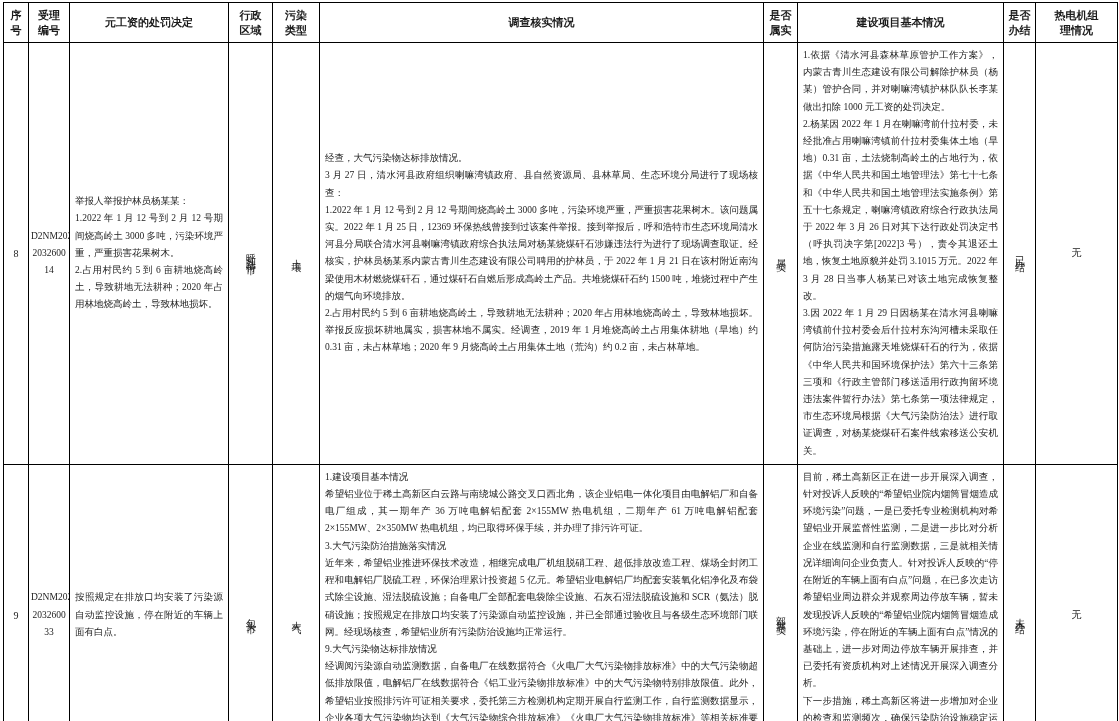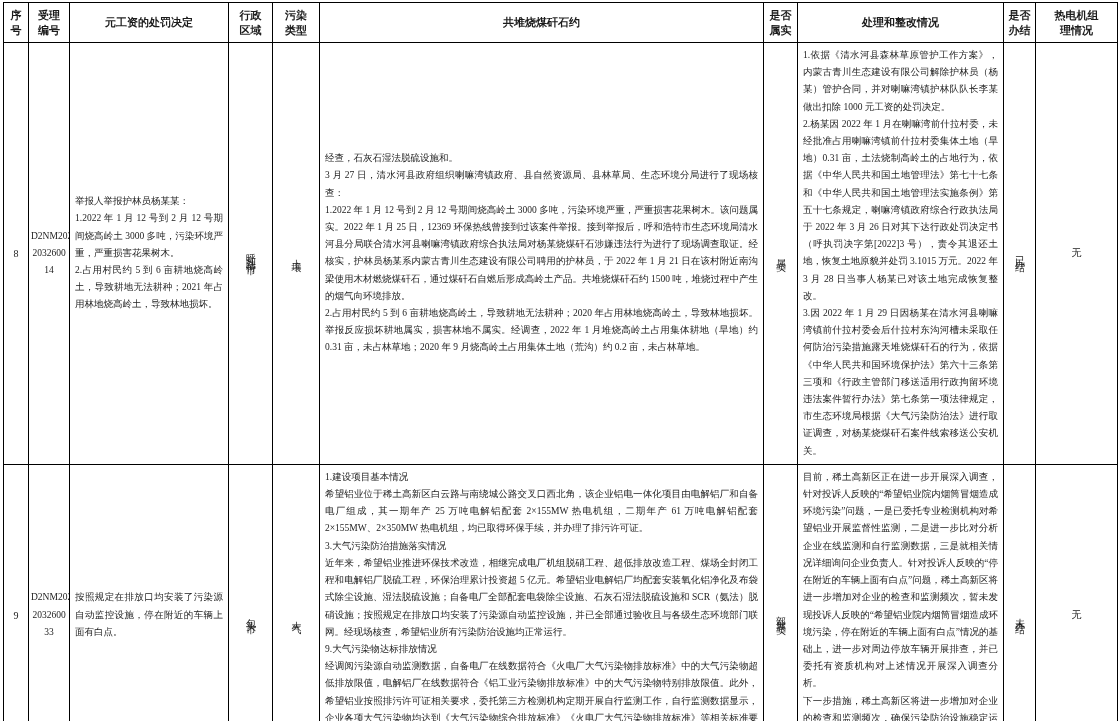--- a/index.html
+++ b/index.html
@@ -76,47 +76,47 @@
       <tr class="hdr">
     <th>序
 号</th>
     <th>受理
 编号</th>
     <th>元工资的处罚决定</th>
     <th>行政
 区域</th>
     <th>污染
 类型</th>
-    <th>共堆烧煤矸石约</th>
+    <th>调查核实情况</th>
     <th>是否
 属实</th>
-    <th>处理和整改情况</th>
+    <th>建设项目基本情况</th>
     <th>是否
 办结</th>
     <th>热电机组
 理情况</th>
   </tr>
 
   <tr class="r8">
     <td class="center">8</td>
     <td class="center"><span class="case-no">D2NM202
 2032600
 14</span></td>
     <td class="para-cell">
           <div class="para">举报人举报护林员杨某某：</div>
           <div class="para">1.2022 年 1 月 12 号到 2 月 12 号期间烧高岭土 3000 多吨，污染环境严重，严重损害花果树木。</div>
-          <div class="para">2.占用村民约 5 到 6 亩耕地烧高岭土，导致耕地无法耕种；2021 年占用林地烧高岭土，导致林地损坏。</div>
+          <div class="para">2.占用村民约 5 到 6 亩耕地烧高岭土，导致耕地无法耕种；2020 年占用林地烧高岭土，导致林地损坏。</div>
         </td>
     <td class="center"><span class="vtext">呼和浩特市</span></td>
     <td class="center"><span class="vtext">土壤</span></td>
     <td class="para-cell">
-          <div class="para">经查，石灰石湿法脱硫设施和。</div>
+          <div class="para">经查，大气污染物达标排放情况。</div>
           <div class="para">3 月 27 日，清水河县政府组织喇嘛湾镇政府、县自然资源局、县林草局、生态环境分局进行了现场核查：</div>
           <div class="para">1.2022 年 1 月 12 号到 2 月 12 号期间烧高岭土 3000 多吨，污染环境严重，严重损害花果树木。该问题属实。2022 年 1 月 25 日，12369 环保热线曾接到过该案件举报。接到举报后，呼和浩特市生态环境局清水河县分局联合清水河县喇嘛湾镇政府综合执法局对杨某烧煤矸石涉嫌违法行为进行了现场调查取证。经核实，护林员杨某系内蒙古青川生态建设有限公司聘用的护林员，于 2022 年 1 月 21 日在该村附近南沟梁使用木材燃烧煤矸石，通过煤矸石自燃后形成高岭土产品。共堆烧煤矸石约 1500 吨，堆烧过程中产生的烟气向环境排放。</div>
-          <div class="para">2.占用村民约 5 到 6 亩耕地烧高岭土，导致耕地无法耕种；2020 年占用林地烧高岭土，导致林地损坏。举报反应损坏耕地属实，损害林地不属实。经调查，2022 年 1 月堆烧高岭土占用集体耕地（旱地）约 0.31 亩，未占林草地；2020 年 9 月烧高岭土占用集体土地（荒沟）约 0.2 亩，未占林草地。</div>
+          <div class="para">2.占用村民约 5 到 6 亩耕地烧高岭土，导致耕地无法耕种；2020 年占用林地烧高岭土，导致林地损坏。举报反应损坏耕地属实，损害林地不属实。经调查，2019 年 1 月堆烧高岭土占用集体耕地（旱地）约 0.31 亩，未占林草地；2020 年 9 月烧高岭土占用集体土地（荒沟）约 0.2 亩，未占林草地。</div>
         </td>
     <td class="center"><span class="vtext">属实</span></td>
     <td class="para-cell">
           <div class="para">1.依据《清水河县森林草原管护工作方案》，内蒙古青川生态建设有限公司解除护林员（杨某）管护合同，并对喇嘛湾镇护林队队长李某做出扣除 1000 元工资的处罚决定。</div>
           <div class="para">2.杨某因 2022 年 1 月在喇嘛湾前什拉村委，未经批准占用喇嘛湾镇前什拉村委集体土地（旱地）0.31 亩，土法烧制高岭土的占地行为，依据《中华人民共和国土地管理法》第七十七条和《中华人民共和国土地管理法实施条例》第五十七条规定，喇嘛湾镇政府综合行政执法局于 2022 年 3 月 26 日对其下达行政处罚决定书（呼执罚决字第[2022]3 号），责令其退还土地，恢复土地原貌并处罚 3.1015 万元。2022 年 3 月 28 日当事人杨某已对该土地完成恢复整改。</div>
           <div class="para">3.因 2022 年 1 月 29 日因杨某在清水河县喇嘛湾镇前什拉村委会后什拉村东沟河槽未采取任何防治污染措施露天堆烧煤矸石的行为，依据《中华人民共和国环境保护法》第六十三条第三项和《行政主管部门移送适用行政拘留环境违法案件暂行办法》第七条第一项法律规定，市生态环境局根据《大气污染防治法》进行取证调查，对杨某烧煤矸石案件线索移送公安机关。</div>
         </td>
     <td class="center"><span class="vtext">已办结</span></td>
     <td class="center">无</td>
   </tr>
@@ -126,28 +126,28 @@
     <td class="center"><span class="case-no">D2NM202
 2032600
 33</span></td>
     <td class="para-cell">
           <div class="para">按照规定在排放口均安装了污染源自动监控设施，停在附近的车辆上面有白点。</div>
         </td>
     <td class="center"><span class="vtext">包头市</span></td>
     <td class="center"><span class="vtext">大气</span></td>
     <td class="para-cell">
           <div class="para">1.建设项目基本情况</div>
-          <div class="para">希望铝业位于稀土高新区白云路与南绕城公路交叉口西北角，该企业铝电一体化项目由电解铝厂和自备电厂组成，其一期年产 25 万吨电解铝配套 2×155MW 热电机组，二期年产 61 万吨电解铝配套 2×155MW、2×350MW 热电机组，均已取得环保手续，并办理了排污许可证。</div>
+          <div class="para">希望铝业位于稀土高新区白云路与南绕城公路交叉口西北角，该企业铝电一体化项目由电解铝厂和自备电厂组成，其一期年产 36 万吨电解铝配套 2×155MW 热电机组，二期年产 61 万吨电解铝配套 2×155MW、2×350MW 热电机组，均已取得环保手续，并办理了排污许可证。</div>
           <div class="para">3.大气污染防治措施落实情况</div>
           <div class="para">近年来，希望铝业推进环保技术改造，相继完成电厂机组脱硝工程、超低排放改造工程、煤场全封闭工程和电解铝厂脱硫工程，环保治理累计投资超 5 亿元。希望铝业电解铝厂均配套安装氧化铝净化及布袋式除尘设施、湿法脱硫设施；自备电厂全部配套电袋除尘设施、石灰石湿法脱硫设施和 SCR（氨法）脱硝设施；按照规定在排放口均安装了污染源自动监控设施，并已全部通过验收且与各级生态环境部门联网。经现场核查，希望铝业所有污染防治设施均正常运行。</div>
           <div class="para">9.大气污染物达标排放情况</div>
           <div class="para">经调阅污染源自动监测数据，自备电厂在线数据符合《火电厂大气污染物排放标准》中的大气污染物超低排放限值，电解铝厂在线数据符合《铝工业污染物排放标准》中的大气污染物特别排放限值。此外，希望铝业按照排污许可证相关要求，委托第三方检测机构定期开展自行监测工作，自行监测数据显示，企业各项大气污染物均达到《大气污染物综合排放标准》《火电厂大气污染物排放标准》等相关标准要求。投诉人反映的烟筒冒烟现象为希望铝业达到国家规定的超低排放标准和特别排放限值标准的烟气和冷却塔排放的水蒸气。</div>
         </td>
     <td class="center"><span class="vtext">部分属实</span></td>
     <td class="para-cell">
-          <div class="para">目前，稀土高新区正在进一步开展深入调查，针对投诉人反映的“希望铝业院内烟筒冒烟造成环境污染”问题，一是已委托专业检测机构对希望铝业开展监督性监测，二是进一步比对分析企业在线监测和自行监测数据，三是就相关情况详细询问企业负责人。针对投诉人反映的“停在附近的车辆上面有白点”问题，稀土高新区将进一步增加对企业的检查和监测频次，暂未发现投诉人反映的“希望铝业院内烟筒冒烟造成环境污染，停在附近的车辆上面有白点”情况的基础上，进一步对周边停放车辆开展排查，并已委托有资质机构对上述情况开展深入调查分析。</div>
+          <div class="para">目前，稀土高新区正在进一步开展深入调查，针对投诉人反映的“希望铝业院内烟筒冒烟造成环境污染”问题，一是已委托专业检测机构对希望铝业开展监督性监测，二是进一步比对分析企业在线监测和自行监测数据，三是就相关情况详细询问企业负责人。针对投诉人反映的“停在附近的车辆上面有白点”问题，在已多次走访希望铝业周边群众并观察周边停放车辆，暂未发现投诉人反映的“希望铝业院内烟筒冒烟造成环境污染，停在附近的车辆上面有白点”情况的基础上，进一步对周边停放车辆开展排查，并已委托有资质机构对上述情况开展深入调查分析。</div>
           <div class="para">下一步措施，稀土高新区将进一步增加对企业的检查和监测频次，确保污染防治设施稳定运行污染物达标排放，有效防止发生各类环境违法行为，做到切实维护群众环境权益。</div>
         </td>
     <td class="center"><span class="vtext">未办结</span></td>
     <td class="center">无</td>
   </tr>
 </tbody>
   </table>
 
 </body></html>

